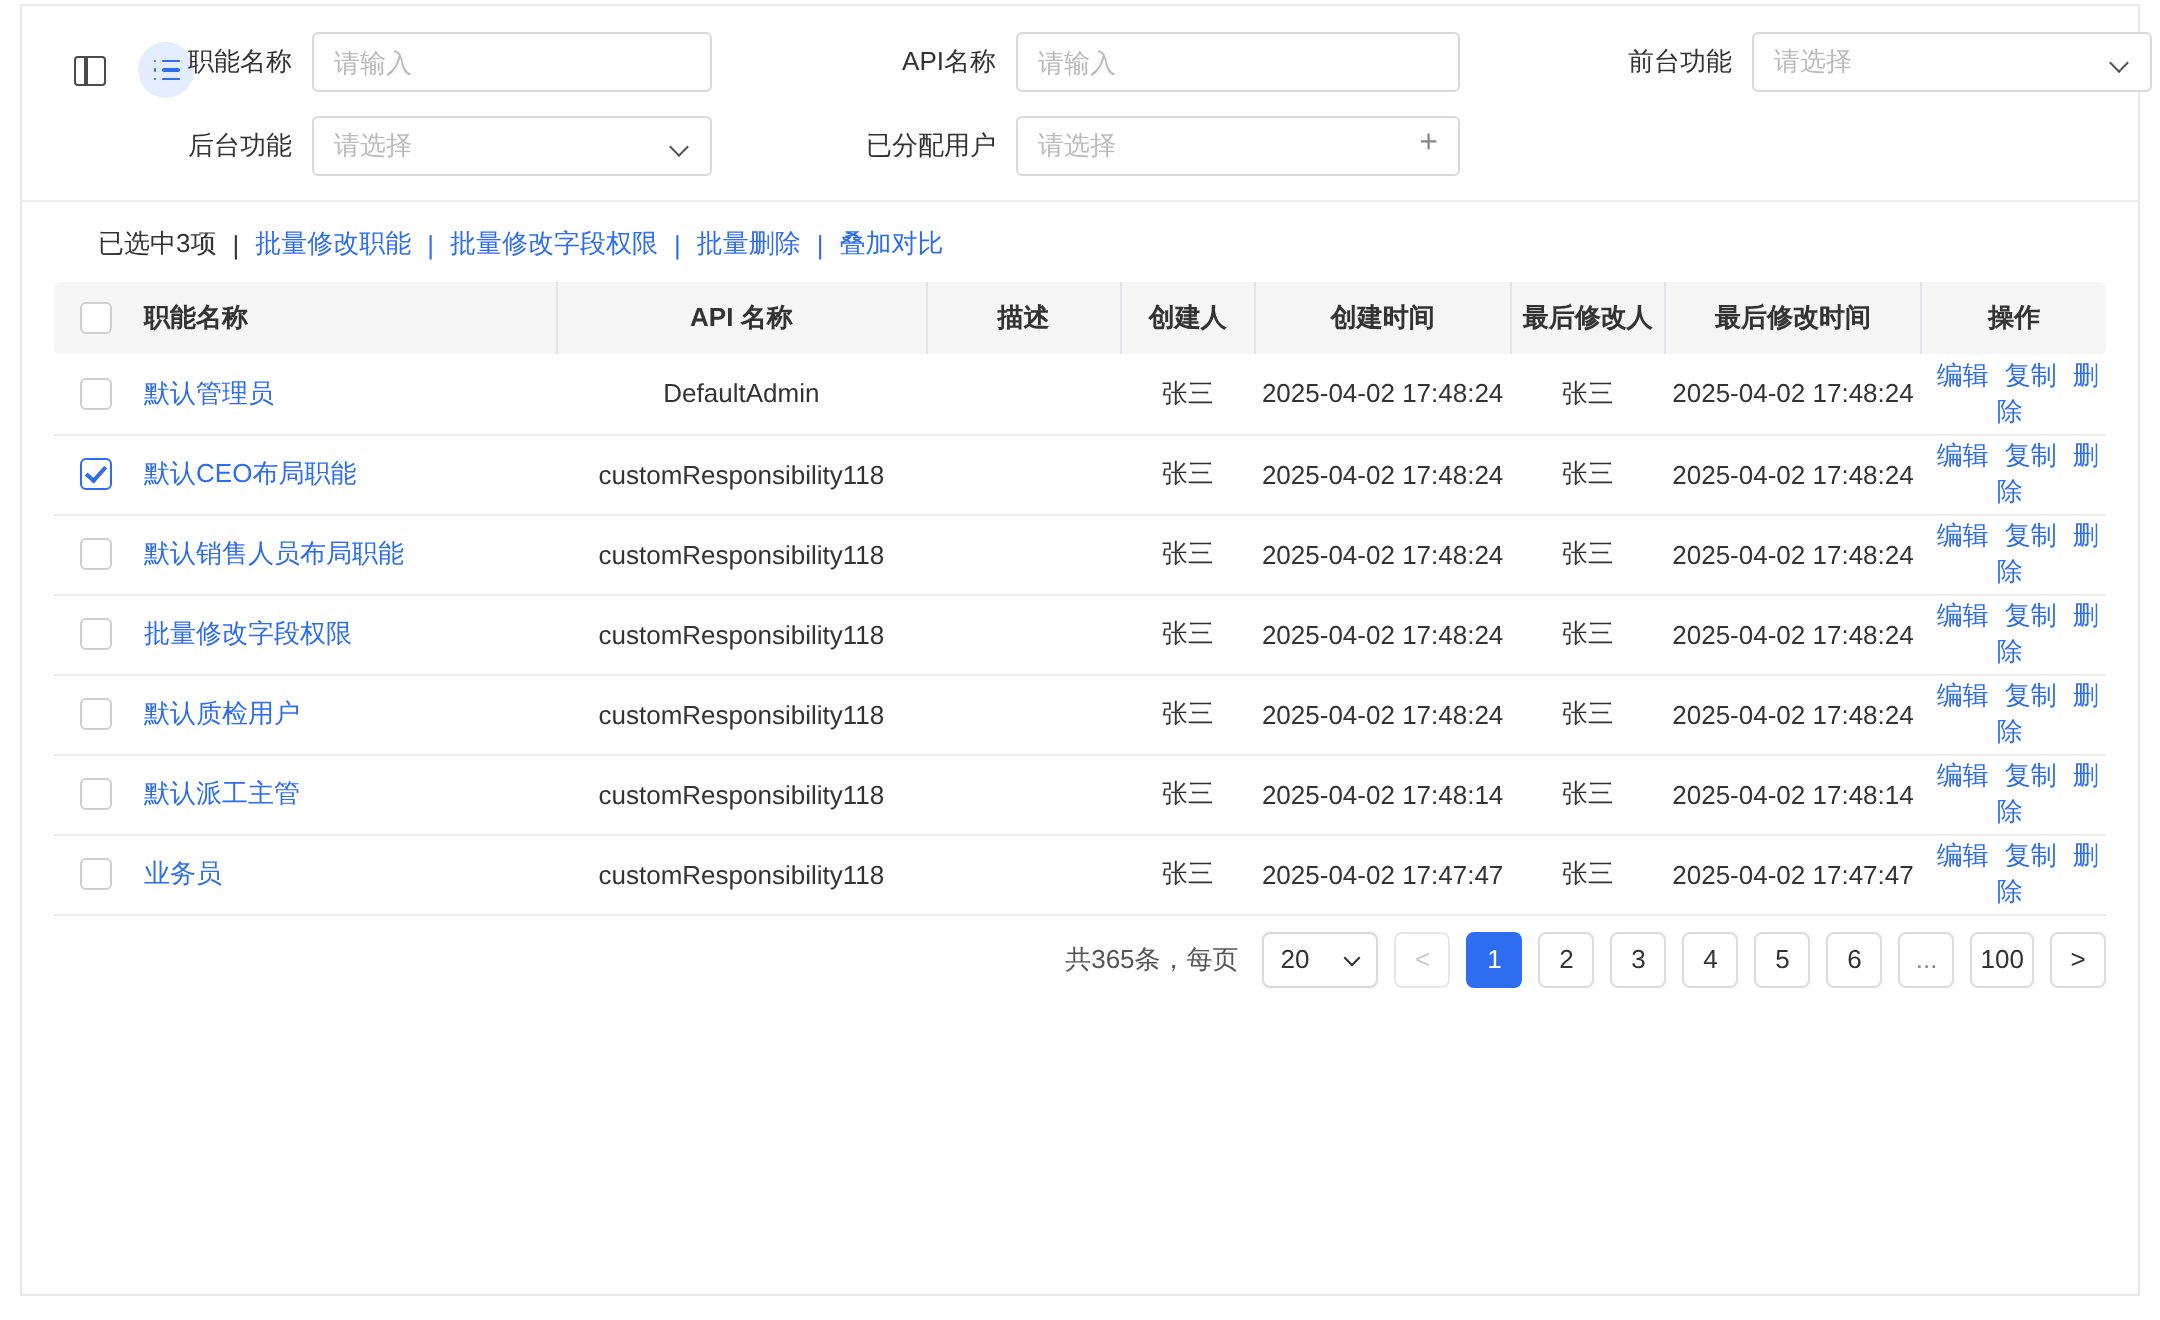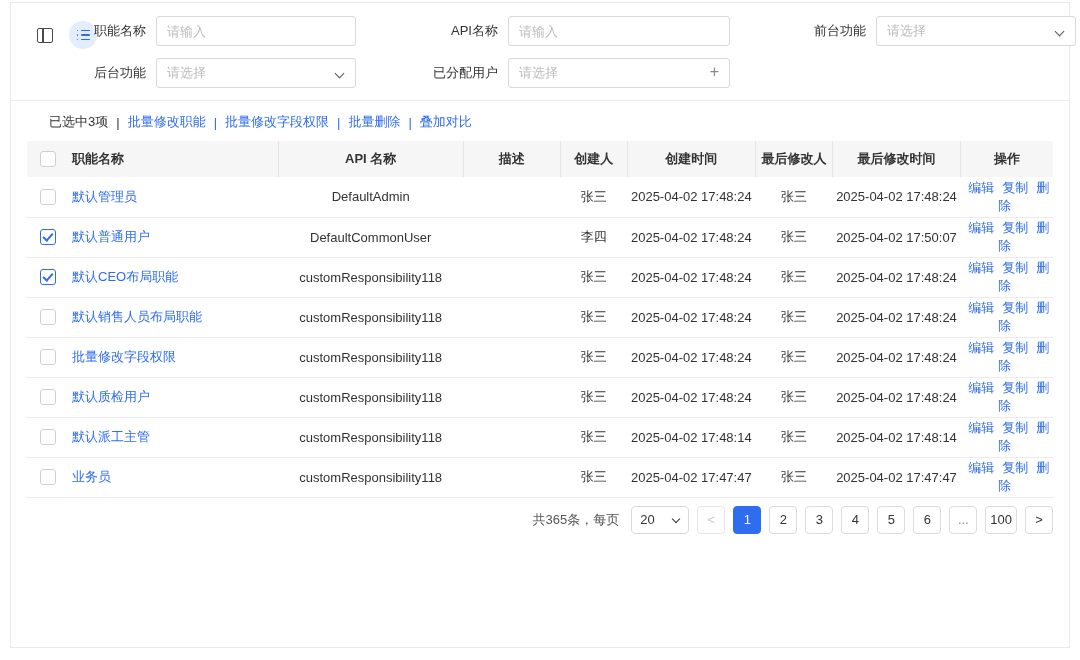--- a/index.html
+++ b/index.html
@@ -188,31 +188,20 @@
             <td class="col-api">DefaultAdmin</td>
             <td class="col-desc"></td>
             <td class="col-creator">张三</td>
             <td class="col-created">2025-04-02 17:48:24</td>
             <td class="col-modifier">张三</td>
             <td class="col-modified">2025-04-02 17:48:24</td>
             <td class="col-actions"><a>编辑</a><a>复制</a><a>删除</a></td>
           </tr>
           <tr>
             <td class="col-check"><span class="checkbox checked"></span></td>
-            <td class="col-name"><a>默认普通用户</a></td>
-            <td class="col-api">DefaultCommonUser</td>
-            <td class="col-desc"></td>
-            <td class="col-creator">李四</td>
-            <td class="col-created">2025-04-02 17:48:24</td>
-            <td class="col-modifier">张三</td>
-            <td class="col-modified">2025-04-02 17:50:07</td>
-            <td class="col-actions"><a>编辑</a><a>复制</a><a>删除</a></td>
-          </tr>
-          <tr>
-            <td class="col-check"><span class="checkbox checked"></span></td>
             <td class="col-name"><a>默认CEO布局职能</a></td>
             <td class="col-api">customResponsibility118</td>
             <td class="col-desc"></td>
             <td class="col-creator">张三</td>
             <td class="col-created">2025-04-02 17:48:24</td>
             <td class="col-modifier">张三</td>
             <td class="col-modified">2025-04-02 17:48:24</td>
             <td class="col-actions"><a>编辑</a><a>复制</a><a>删除</a></td>
           </tr>
           <tr>

